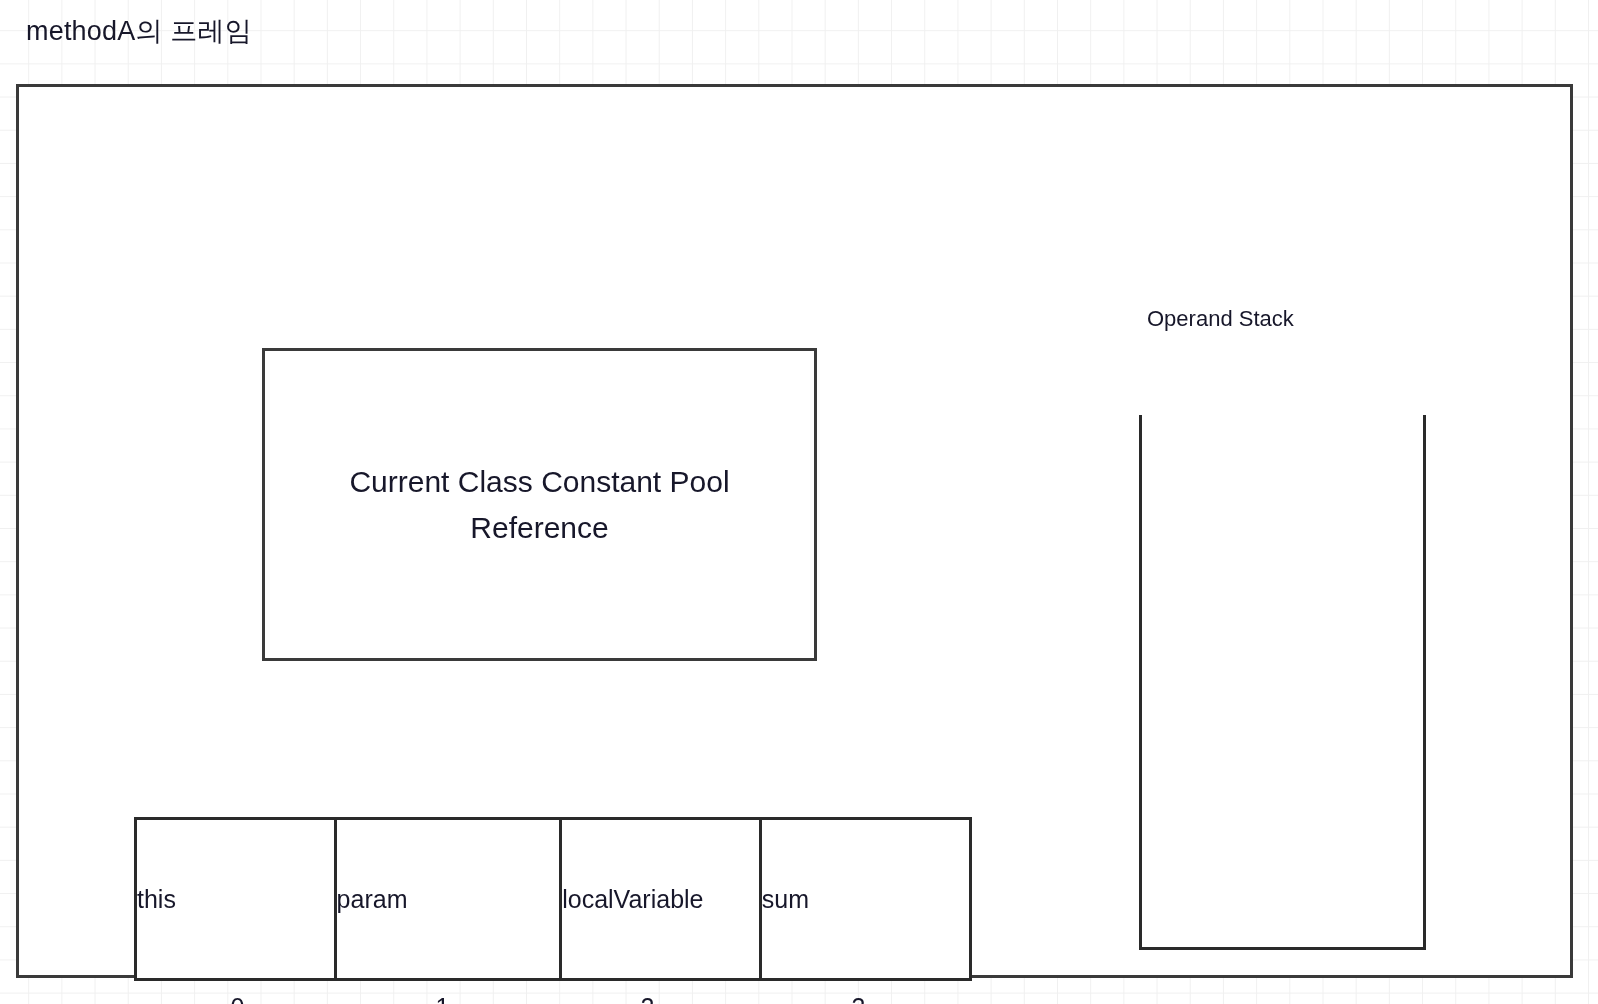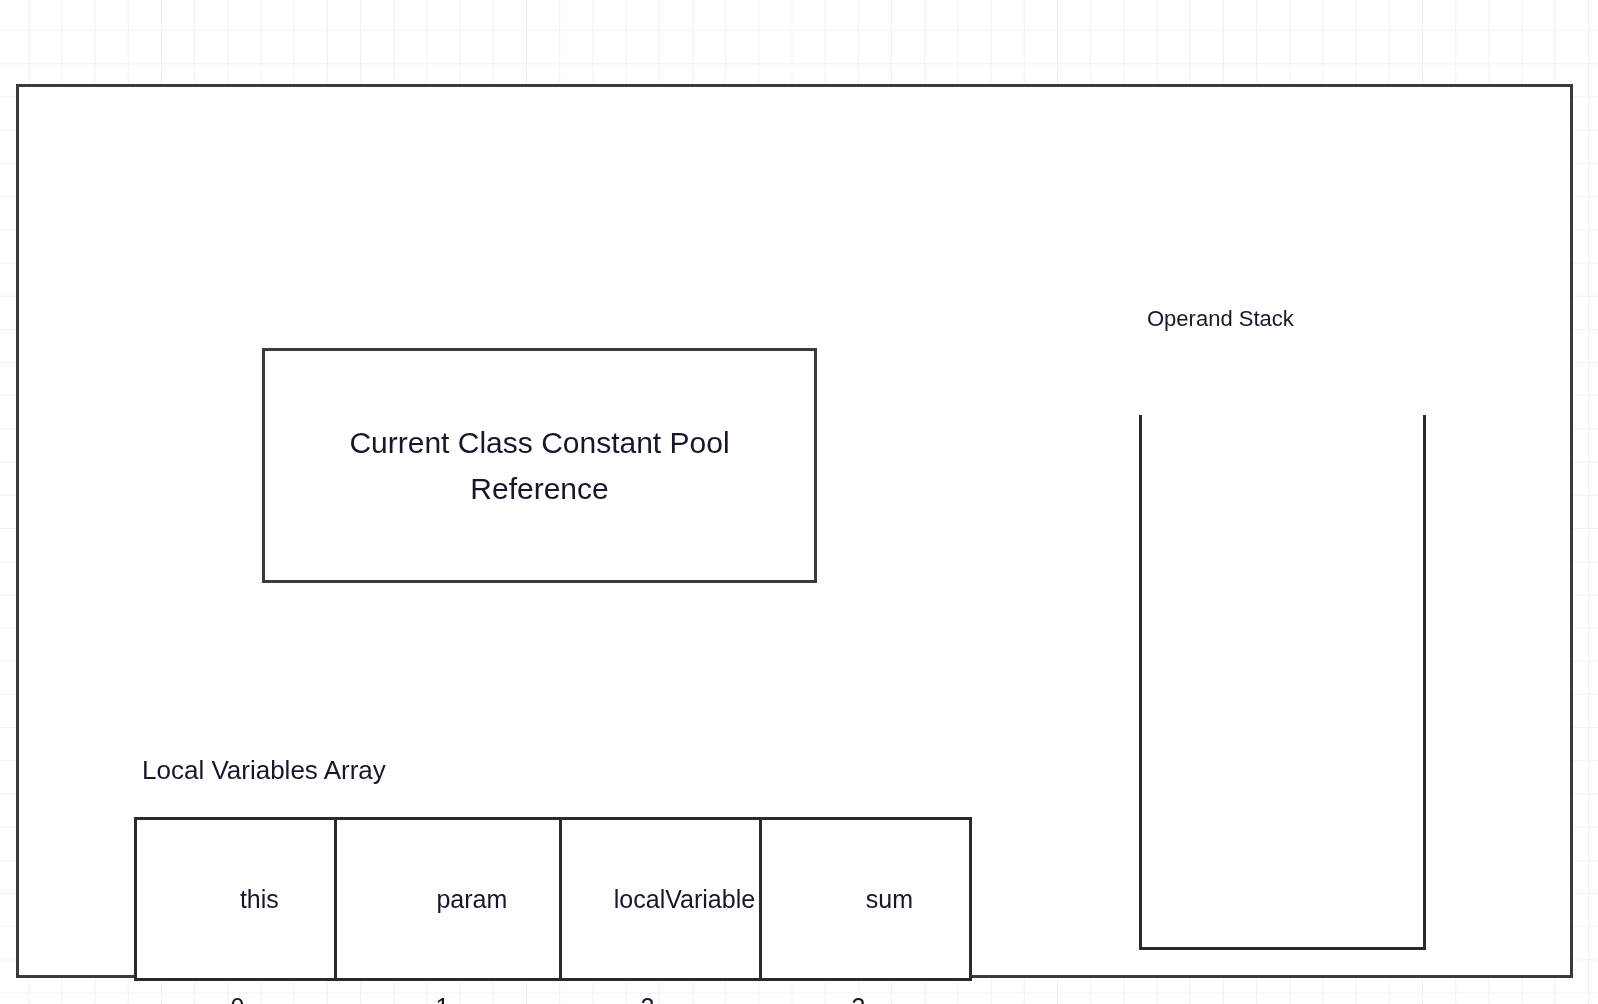--- a/index.html
+++ b/index.html
@@ -51,21 +51,21 @@
     box-sizing: border-box;
     background: #ffffff;
   }
 
   
   #constant-pool-box {
     position: absolute;
     left: 243px;
     top: 261px;
     width: 555px;
-    height: 235px;
+    height: 313px;
     border: 3px solid #3a3a3a;
     box-sizing: border-box;
     background: #ffffff;
     display: flex;
     align-items: center;
     justify-content: center;
     text-align: center;
     padding: 0 14px;
   }
   #constant-pool-label {
@@ -93,26 +93,24 @@
     height: 164px;
     box-sizing: border-box;
     border: 3px solid #2a2a2a;
     background: #ffffff;
     display: flex;
   }
   .lv-cell {
     box-sizing: border-box;
     display: flex;
     align-items: center;
-    justify-content: center;
     border-right: 3px solid #2a2a2a;
     font-size: 25px;
     color: #17172a;
     white-space: nowrap;
-    padding-left: 48px;
   }
   .lv-cell:last-child { border-right: none; }
   .lv-cell.c0 { width: 207px; }
   .lv-cell.c1 { width: 234px; }
   .lv-cell.c2 { width: 207px; }
   .lv-cell.c3 { width: 215px; }
 
   #local-vars-indices {
     position: absolute;
     left: 115px;
@@ -155,28 +153,28 @@
     border-bottom: 3px solid #2a2a2a;
     border-top: none;
     background: transparent;
   }
 </style>
 </head>
 <body>
 
 <div id="canvas">
 
+  <div id="frame-title">methodA의 프레임</div>
 
   <div id="stack-frame-box">
 
     <div id="constant-pool-box">
       <span id="constant-pool-label">Current Class Constant Pool Reference</span>
     </div>
 
-    <div id="local-vars-title">Local Variables Array</div>
 
     <div id="local-vars-table">
       <div class="lv-cell c0">
         <span>this</span>
       </div>
       <div class="lv-cell c1">
         <span>param</span>
       </div>
       <div class="lv-cell c2">
         <span>localVariable</span>

